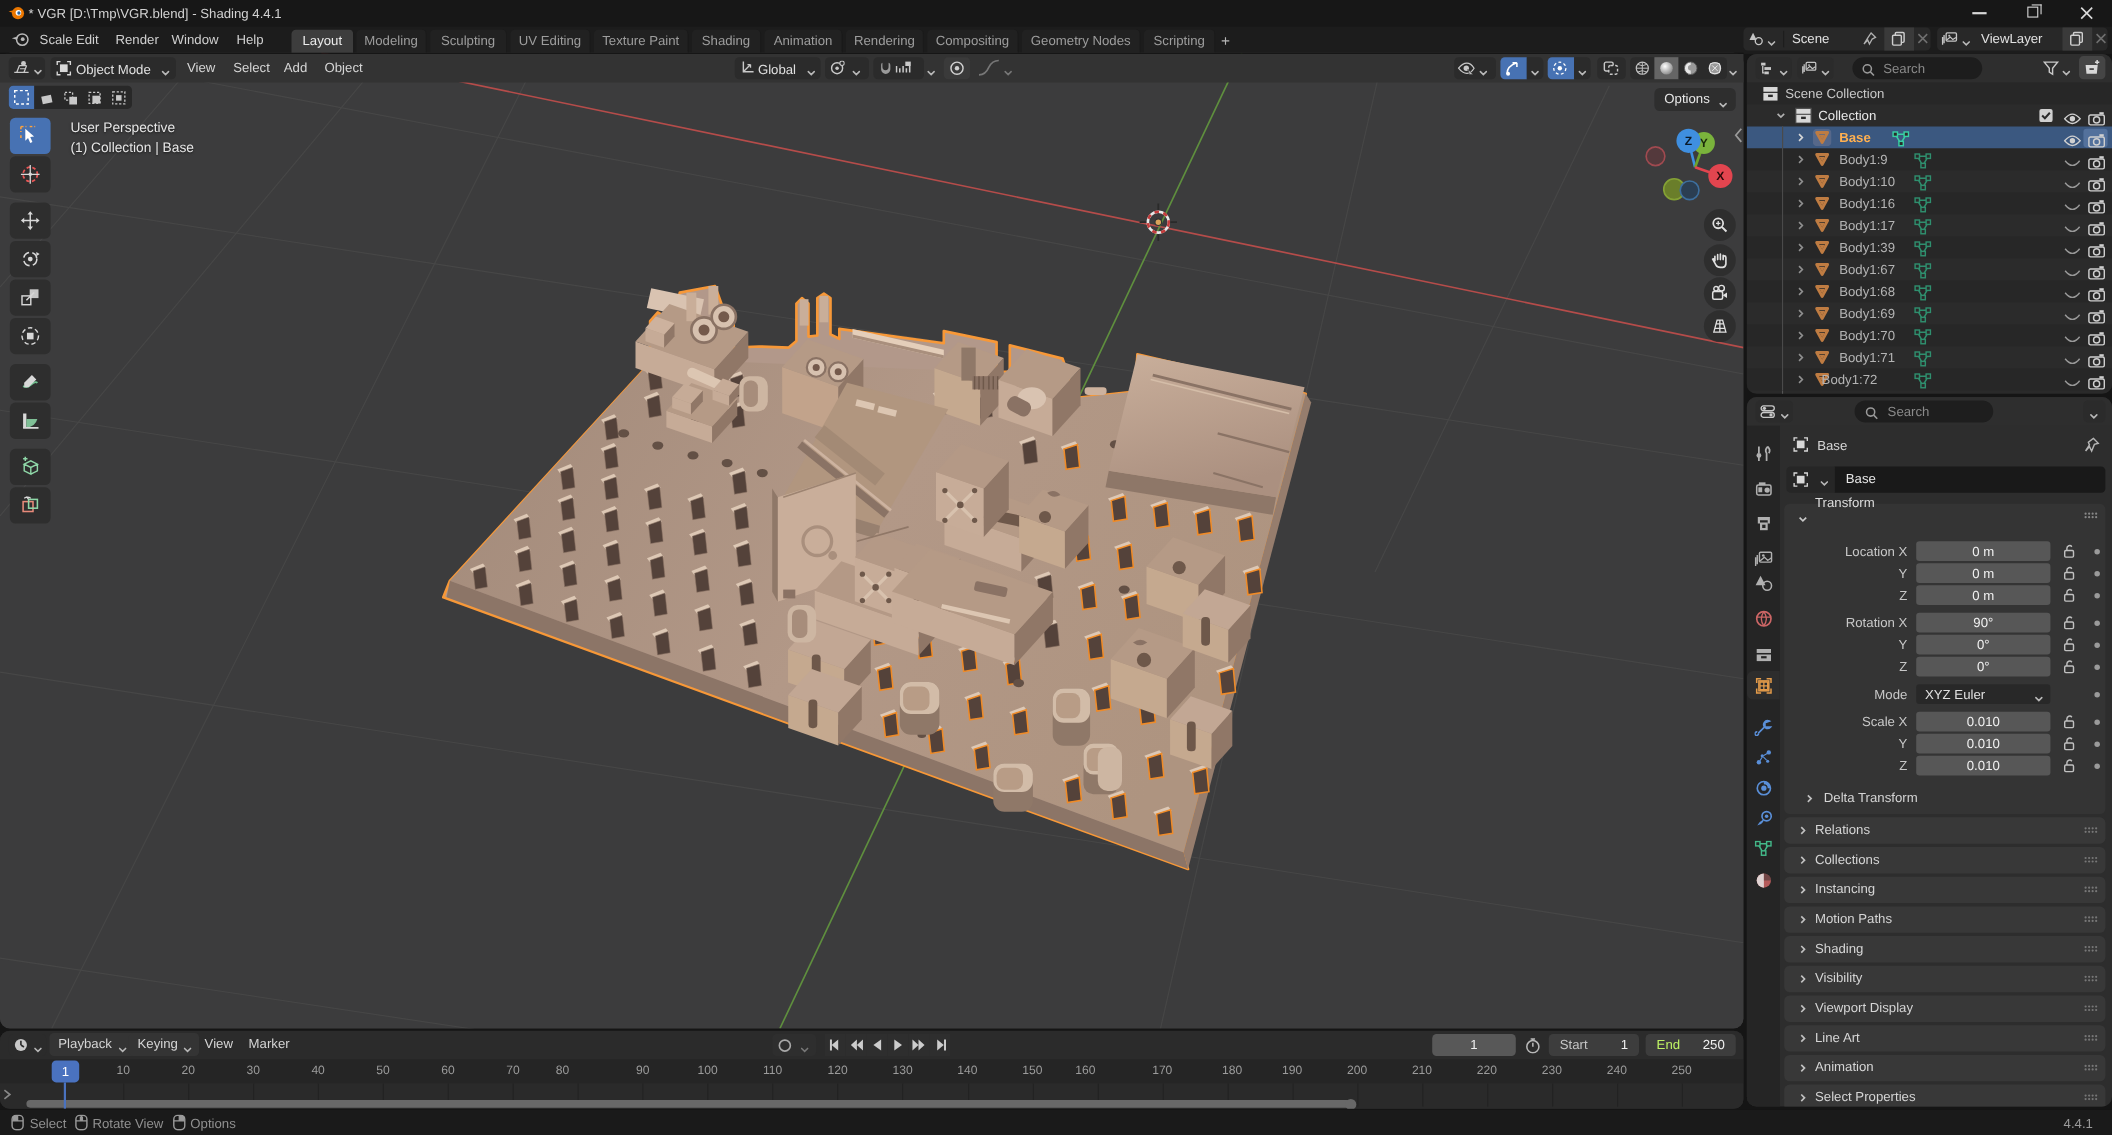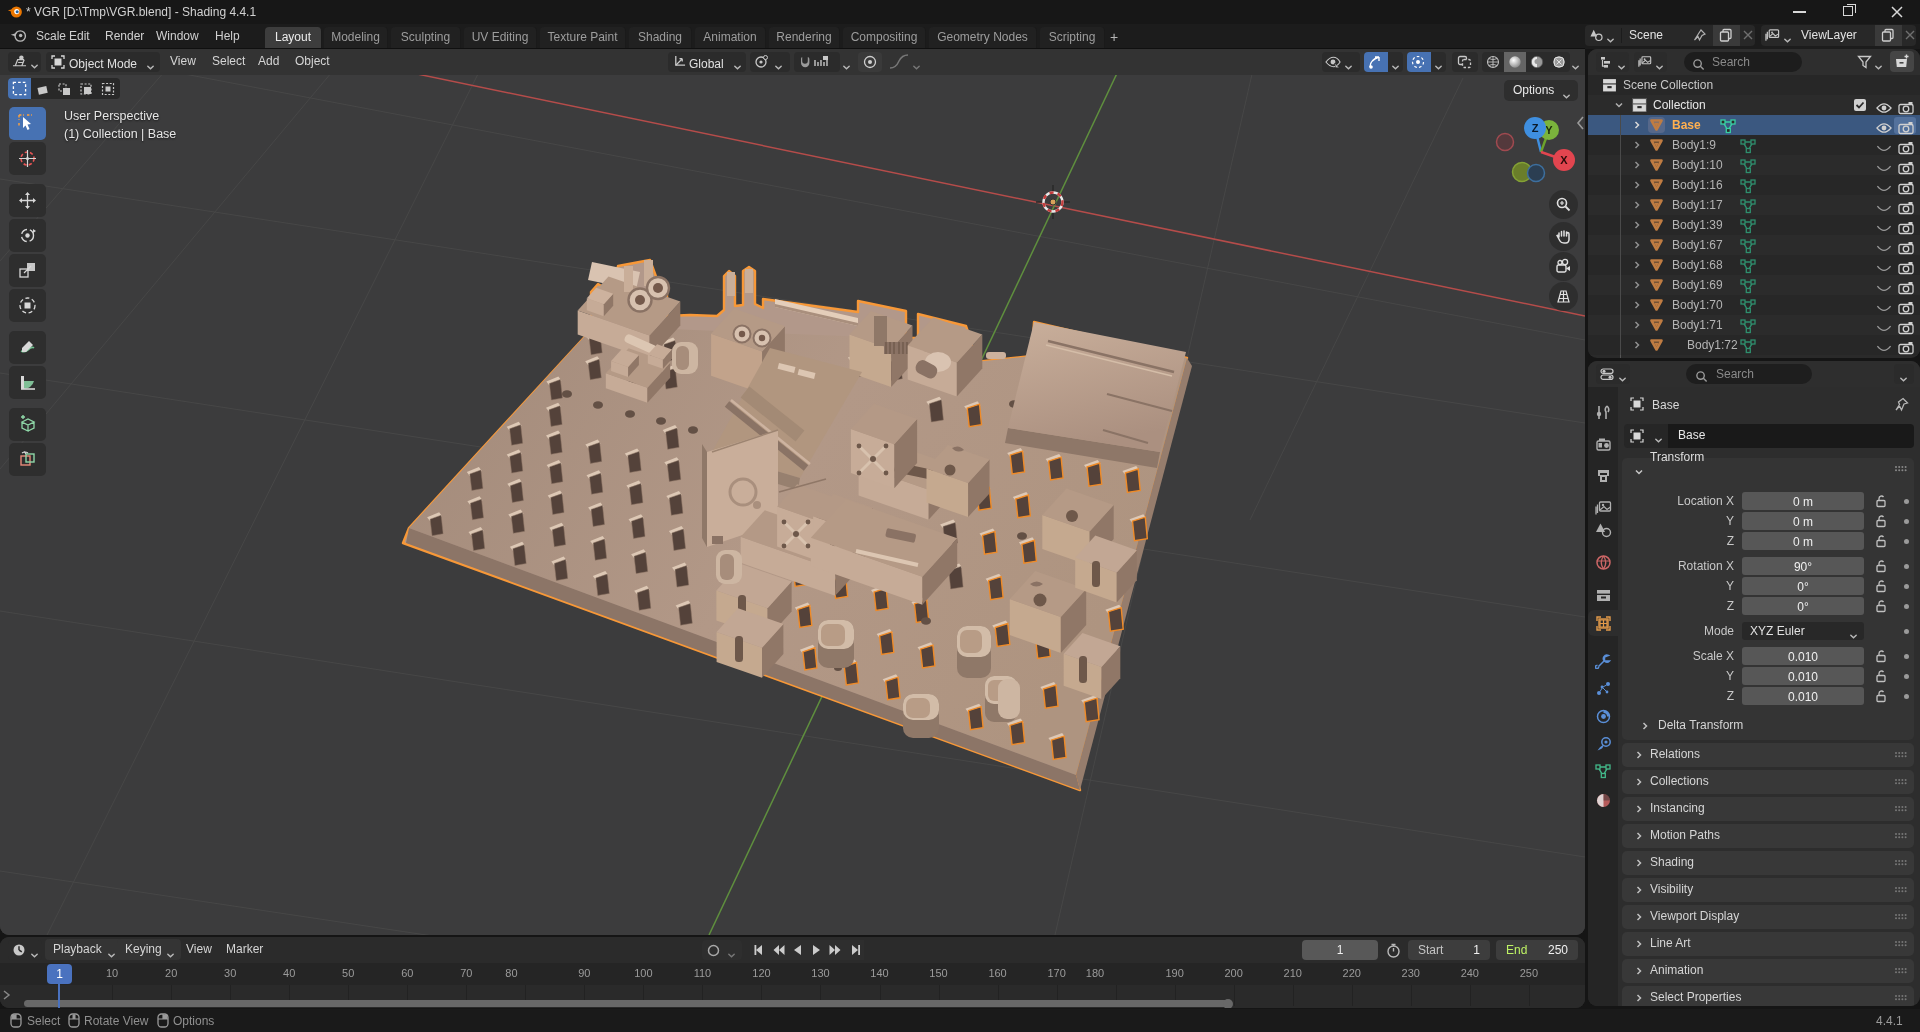--- a/index.html
+++ b/index.html
@@ -978,21 +978,21 @@
       <rect x="10.5" y="1" width="4" height="2" fill="#d0d0d0"></rect>
     </svg>
     <div class="abs" style="left:0;top:286px;width:332px;height:20px;background:#272727"></div>
     <svg class="abs" style="left:44px;top:291px" width="10" height="10" viewBox="0 0 10 10">
       <path d="M3.5 2 L6.5 5 L3.5 8" stroke="#909090" stroke-width="1.5" fill="none"></path>
     </svg>
     <svg class="abs" style="left:60px;top:288px" width="17" height="16" viewBox="0 0 17 16">
       <path d="M3.5 3.5 L13.5 3.5 L8.5 12.5 Z" fill="none" stroke="#bf7c42" stroke-width="2.6" stroke-linejoin="round"></path>
       <path d="M6 5.5 L11 5.5 L8.5 10 Z" fill="#bf7c42"></path>
     </svg>
-    <span class="abs tx" style="left:99px;top:289px;color:#b4b4b4">Body1:72</span>
+    <span class="abs tx" style="left:68px;top:289px;color:#b4b4b4">Body1:72</span>
     <svg class="abs" style="left:152px;top:290px" width="16" height="15" viewBox="0 0 16 15">
       <path d="M3 3 L13 3 L8 11.5 Z" fill="none" stroke="#2f8f6e" stroke-width="1.4"></path>
       <rect x="1" y="1" width="4" height="4" fill="#2a2a2a" stroke="#2f8f6e" stroke-width="1.3"></rect>
       <rect x="11" y="1" width="4" height="4" fill="#2a2a2a" stroke="#2f8f6e" stroke-width="1.3"></rect>
       <rect x="6.3" y="9.5" width="4" height="4" fill="#2a2a2a" stroke="#2f8f6e" stroke-width="1.3"></rect>
     </svg>
     <svg class="abs" style="left:288px;top:292px" width="16" height="14" viewBox="0 0 17 14">
       <path d="M1.5 5 Q5 9.5 8.5 9.5 Q12 9.5 15.5 5" fill="none" stroke="#999999" stroke-width="1.4"></path>
     </svg>
     <svg class="abs" style="left:310px;top:292px" width="16" height="14" viewBox="0 0 16 14">
@@ -1459,25 +1459,25 @@
     <span class="abs" style="left:682.4269999999999px;top:30px;width:40px;text-align:center;color:#9b9b9b;font-size:11px">110</span>
     <span class="abs" style="left:702px;top:48px;width:1px;height:21px;background:#222"></span>
     <span class="abs" style="left:741.457px;top:30px;width:40px;text-align:center;color:#9b9b9b;font-size:11px">120</span>
     <span class="abs" style="left:761px;top:48px;width:1px;height:21px;background:#222"></span>
     <span class="abs" style="left:800.487px;top:30px;width:40px;text-align:center;color:#9b9b9b;font-size:11px">130</span>
     <span class="abs" style="left:820px;top:48px;width:1px;height:21px;background:#222"></span>
     <span class="abs" style="left:859.5169999999999px;top:30px;width:40px;text-align:center;color:#9b9b9b;font-size:11px">140</span>
     <span class="abs" style="left:880px;top:48px;width:1px;height:21px;background:#222"></span>
     <span class="abs" style="left:918.5469999999999px;top:30px;width:40px;text-align:center;color:#9b9b9b;font-size:11px">150</span>
     <span class="abs" style="left:939px;top:48px;width:1px;height:21px;background:#222"></span>
-    <span class="abs" style="left:977.5769999999999px;top:30px;width:40px;text-align:center;color:#9b9b9b;font-size:11px">160</span>
+    <span class="abs" style="left:977.5769999999999px;top:30px;width:40px;text-align:left;color:#9b9b9b;font-size:11px">160</span>
     <span class="abs" style="left:998px;top:48px;width:1px;height:21px;background:#222"></span>
     <span class="abs" style="left:1036.607px;top:30px;width:40px;text-align:center;color:#9b9b9b;font-size:11px">170</span>
     <span class="abs" style="left:1057px;top:48px;width:1px;height:21px;background:#222"></span>
-    <span class="abs" style="left:1075px;top:30px;width:40px;text-align:center;color:#9b9b9b;font-size:11px">180</span>
+    <span class="abs" style="left:1111px;top:30px;width:40px;text-align:left;color:#9b9b9b;font-size:11px">180</span>
     <span class="abs" style="left:1116px;top:48px;width:1px;height:21px;background:#222"></span>
     <span class="abs" style="left:1154.667px;top:30px;width:40px;text-align:center;color:#9b9b9b;font-size:11px">190</span>
     <span class="abs" style="left:1175px;top:48px;width:1px;height:21px;background:#222"></span>
     <span class="abs" style="left:1213.697px;top:30px;width:40px;text-align:center;color:#9b9b9b;font-size:11px">200</span>
     <span class="abs" style="left:1234px;top:48px;width:1px;height:21px;background:#222"></span>
     <span class="abs" style="left:1272.7269999999999px;top:30px;width:40px;text-align:center;color:#9b9b9b;font-size:11px">210</span>
     <span class="abs" style="left:1293px;top:48px;width:1px;height:21px;background:#222"></span>
     <span class="abs" style="left:1331.7569999999998px;top:30px;width:40px;text-align:center;color:#9b9b9b;font-size:11px">220</span>
     <span class="abs" style="left:1352px;top:48px;width:1px;height:21px;background:#222"></span>
     <span class="abs" style="left:1390.7869999999998px;top:30px;width:40px;text-align:center;color:#9b9b9b;font-size:11px">230</span>

